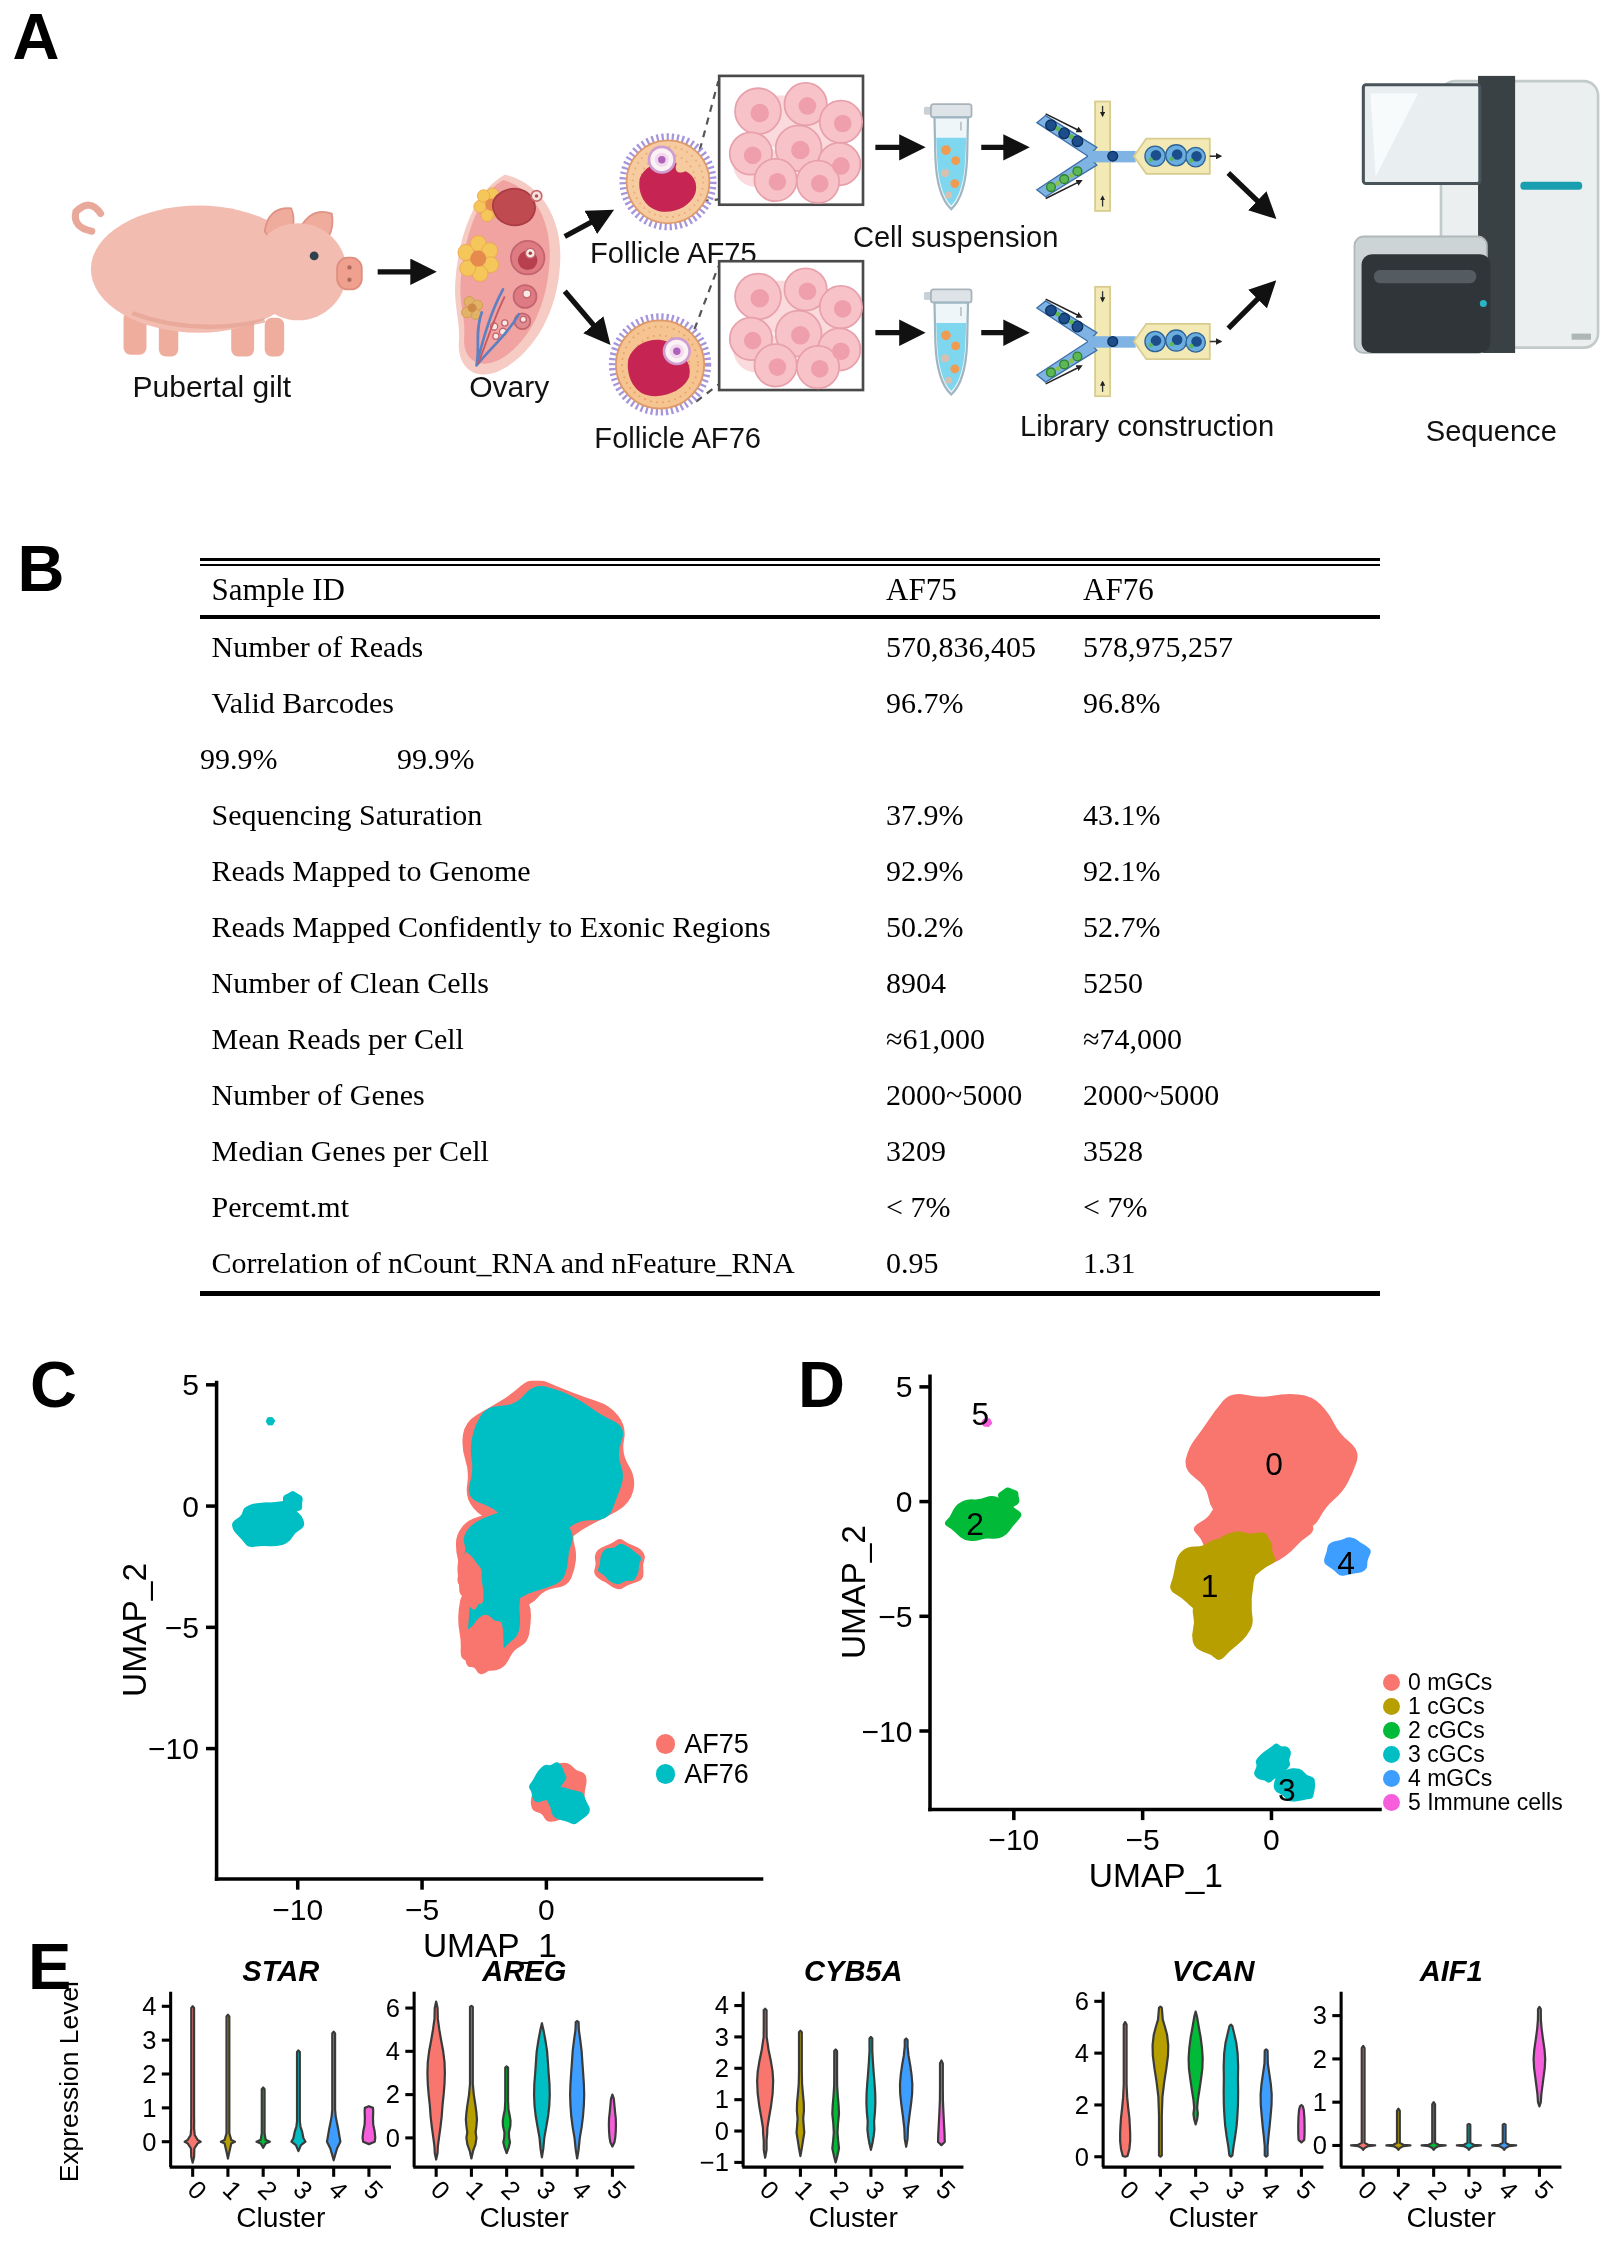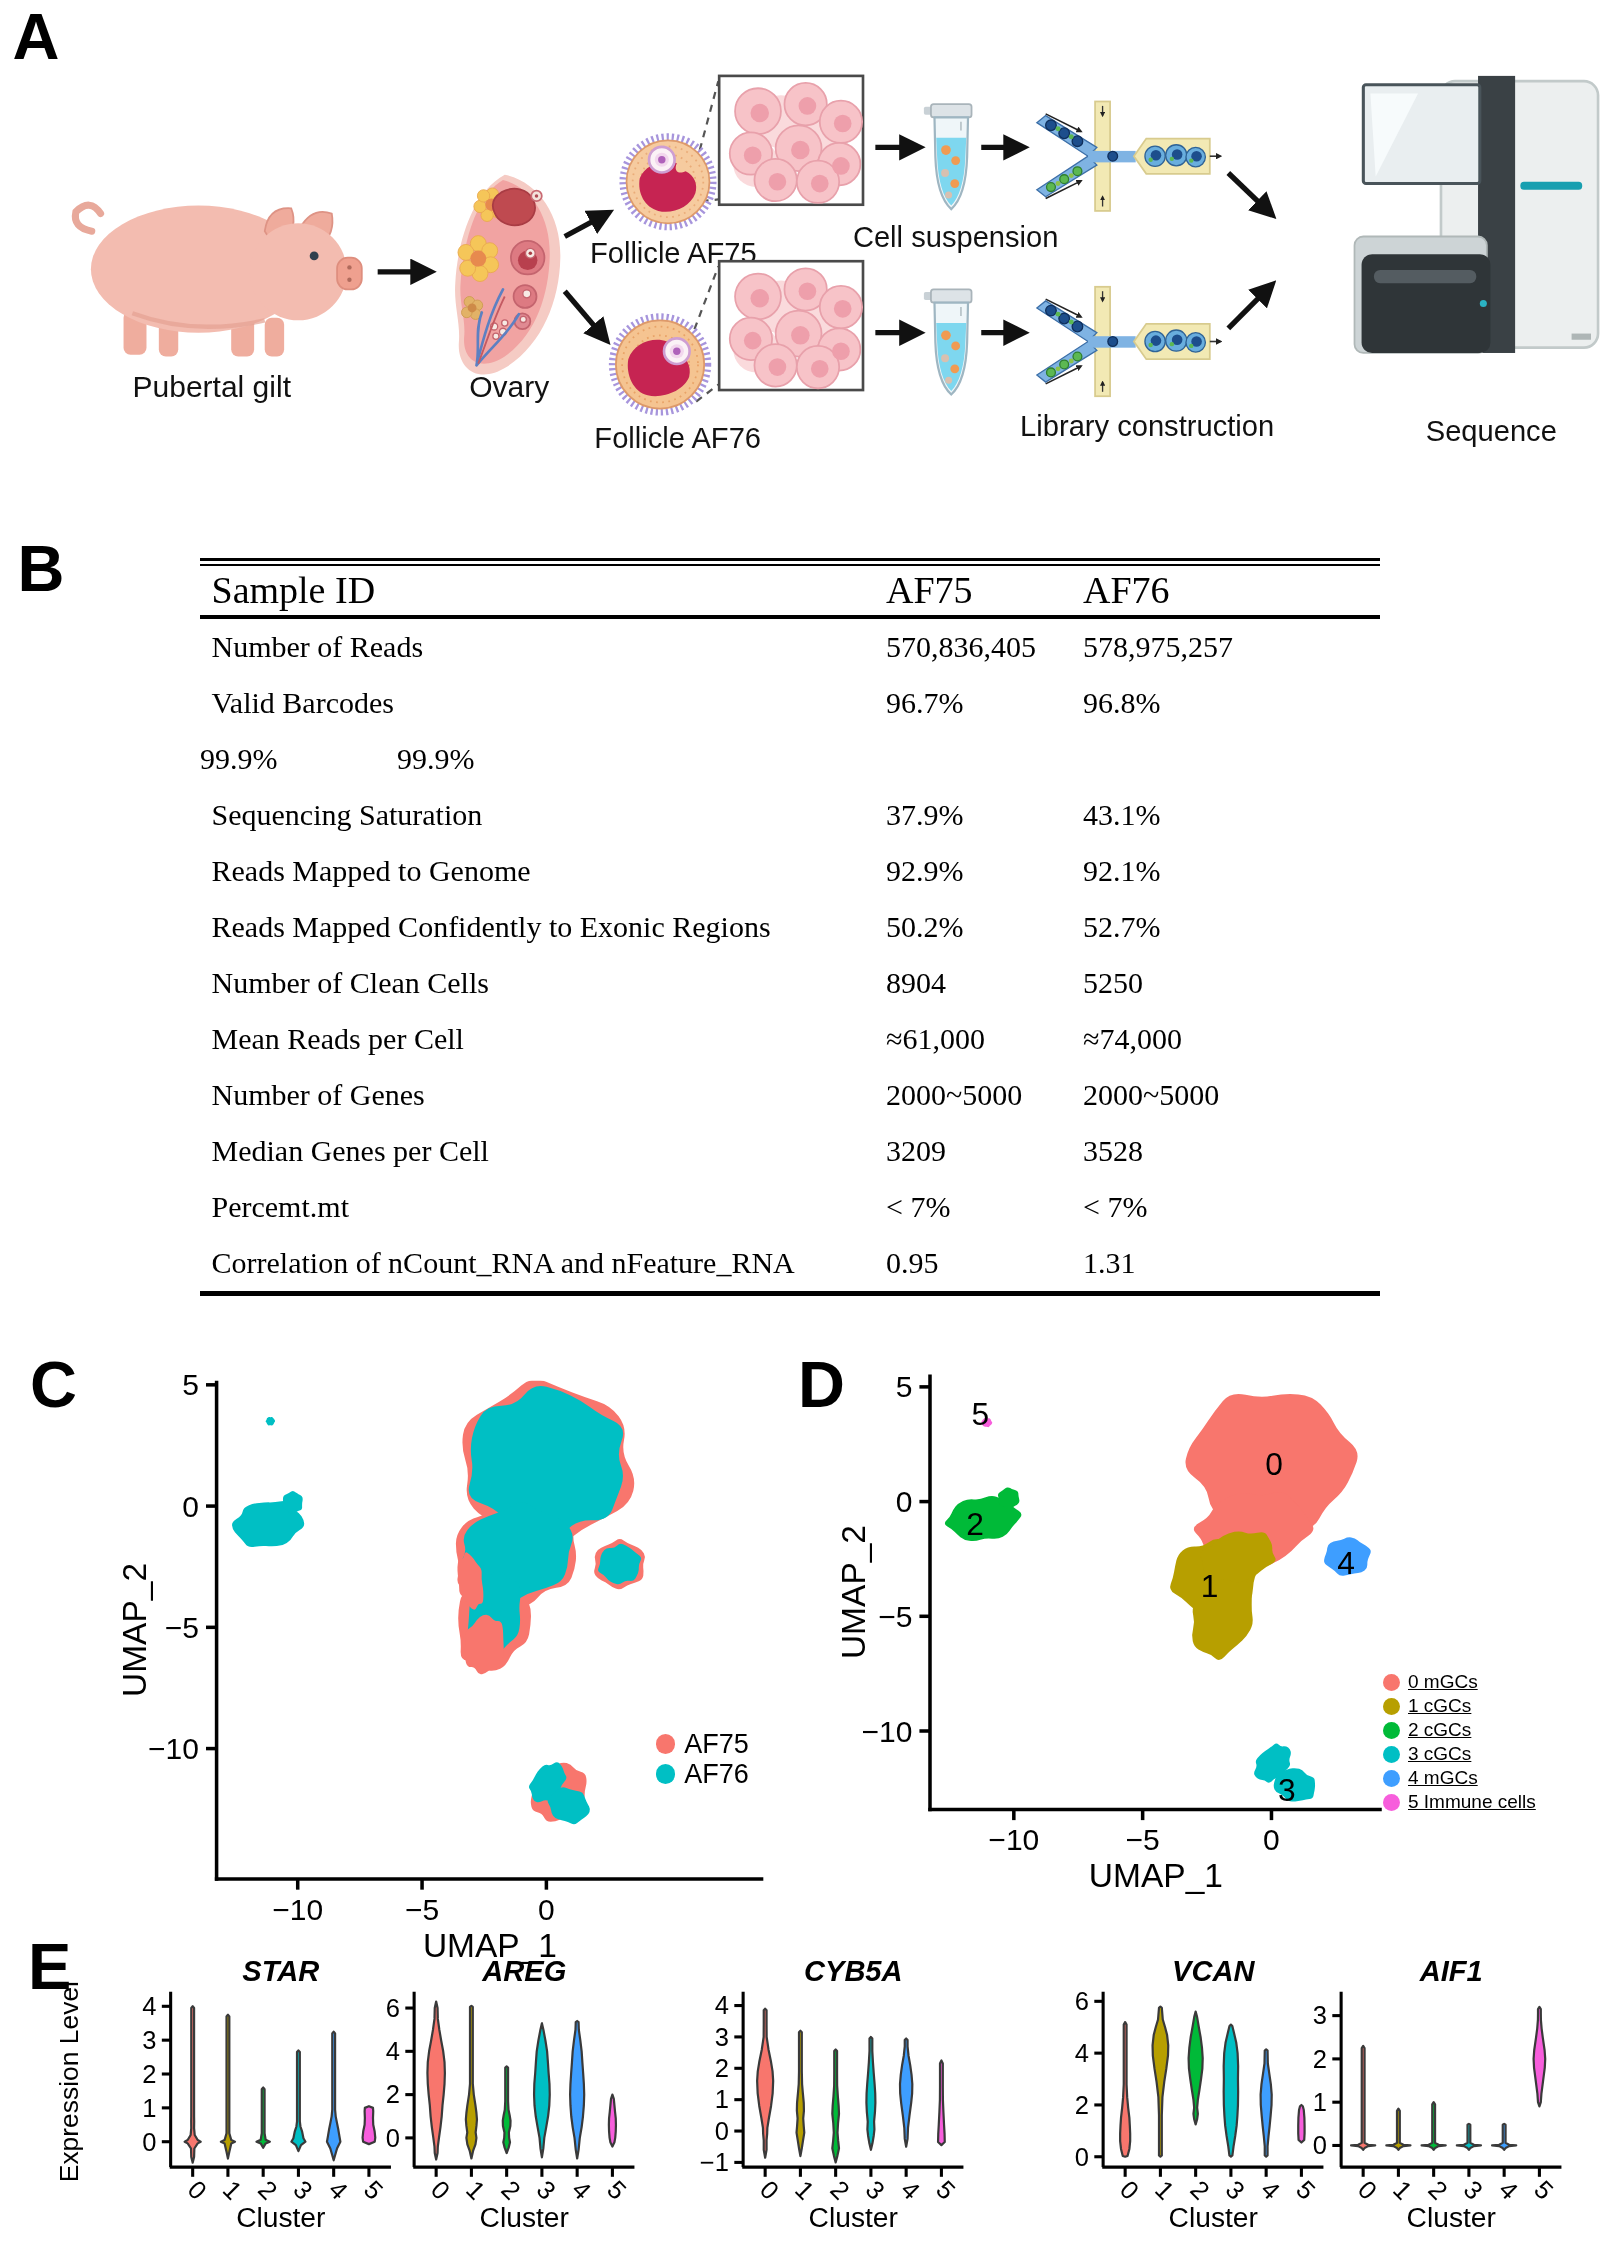--- a/index.html
+++ b/index.html
@@ -6,31 +6,31 @@
   .page{position:relative;width:1621px;height:2258px;background:#ffffff;overflow:hidden;
         font-family:"Liberation Sans",sans-serif;}
   .panel-letter{position:absolute;font:600 65px "Liberation Sans",sans-serif;color:#000;line-height:1;}
   svg{position:absolute;overflow:visible;}
   
   .qc-table{position:absolute;left:200px;top:558px;width:1180px;color:#000;
             font-family:"Liberation Serif",serif;font-size:30px;
             border-top:3.5px solid #000;border-bottom:5.3px solid #000;}
   .qc-topline{height:2.6px;background:#000;margin-top:2.6px;}
   .qc-row{display:flex;height:56px;line-height:56px;}
-  .qc-row.head{height:49px;line-height:48px;border-bottom:4.4px solid #000;font-size:38px;}
+  .qc-row.head{height:49px;line-height:48px;border-bottom:4.4px solid #000;font-size:31px;}
   .qc-c1{width:686px;padding-left:11.5px;box-sizing:border-box;}
   .qc-c2{width:197px;}
   .qc-c3{flex:1;}
   
   .legend{position:absolute;display:flex;flex-direction:column;color:#000;}
   .legend .lrow{display:flex;align-items:center;}
   .legend .dot{border-radius:50%;flex:none;}
   #legendC .lrow{height:30px;font-size:27px;}
   #legendC .dot{width:19.4px;height:19.4px;margin-right:8.8px;}
-  #legendD .lrow{height:24px;font-size:19px;text-decoration:underline;}
+  #legendD .lrow{height:24px;font-size:23px;}
   #legendD .dot{width:17px;height:17px;margin-right:8px;}
 </style>
 </head>
 <body>
 
 <div class="page">
 
   <div class="panel-letter" style="left:12.4px;top:3.5px">A</div>
   <div class="panel-letter" style="left:17.6px;top:536px">B</div>
   <div class="panel-letter" style="left:30px;top:1352px">C</div>

